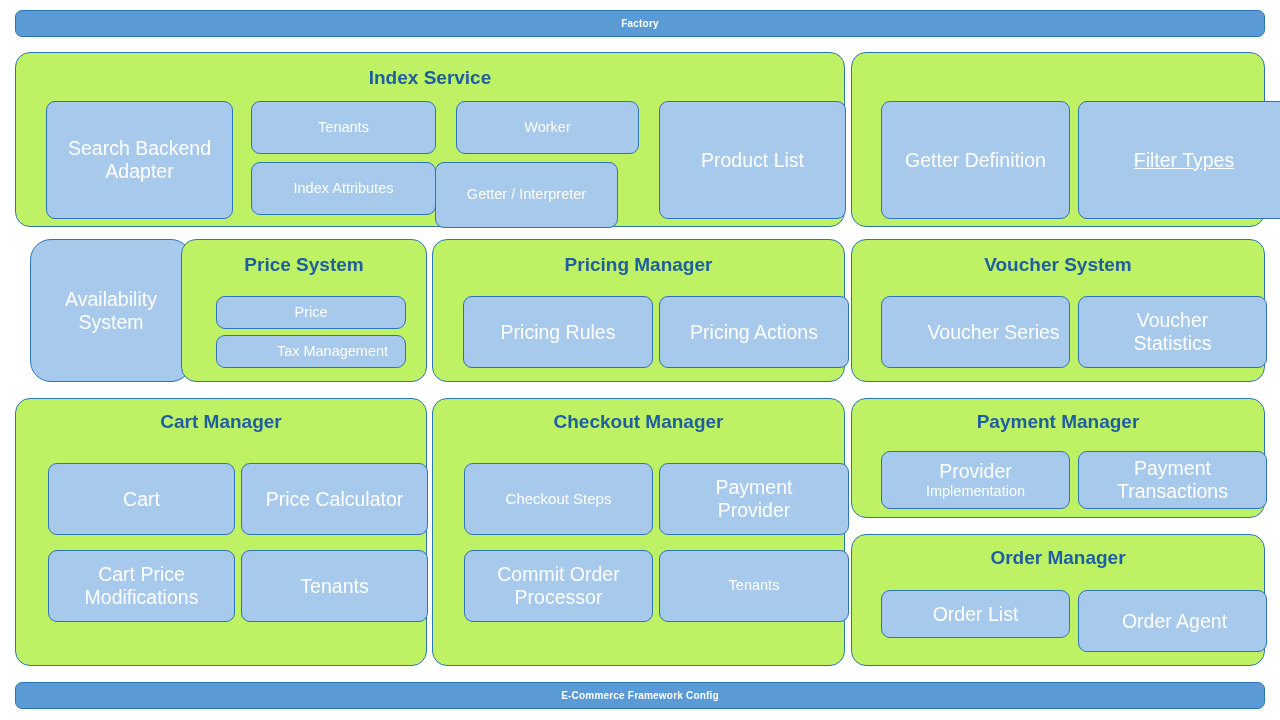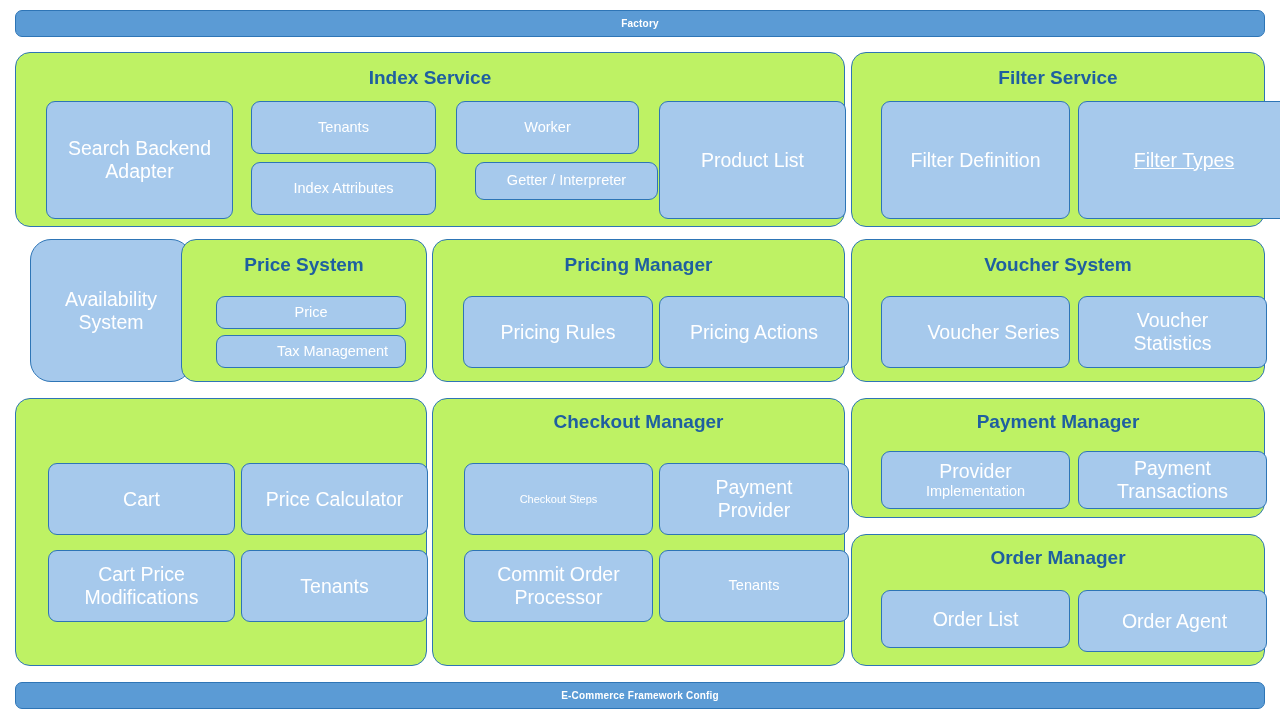--- a/index.html
+++ b/index.html
@@ -44,21 +44,21 @@
     border-radius:9px;
     box-sizing:border-box;
     color:#ffffff;
     display:flex;align-items:center;justify-content:center;
     text-align:center;
     line-height:1.18;
     padding:2px 4px;
     margin-left:15px;
   }
   .t20{font-size:19.5px;}
-  .t17{font-size:11px;}
+  .t17{font-size:15px;}
   .t15{font-size:14.5px;}
   .two-line{flex-direction:column;}
   .two-line span{display:block;}
 </style>
 </head>
 <body>
 
 <div id="stage">
 
   <div class="bar" style="left:15px;top:10px;width:1250px;height:27px;">
@@ -76,34 +76,33 @@
     <div class="tile t15" style="left:220px;top:48px;width:185px;height:53px;">
       <span>Tenants</span>
     </div>
     <div class="tile t15" style="left:220px;top:109px;width:185px;height:53px;">
       <span>Index Attributes</span>
     </div>
 
     <div class="tile t15" style="left:425px;top:48px;width:183px;height:53px;">
       <span>Worker</span>
     </div>
-    <div class="tile t15" style="left:444px;top:109px;width:183px;height:38px;">
+    <div class="tile t15" style="left:404px;top:109px;width:183px;height:66px;">
       <span>Getter / Interpreter</span>
     </div>
 
     <div class="tile t20" style="left:628px;top:48px;width:187px;height:118px;">
       <span>Product List</span>
     </div>
   </div>
 
   <div class="group" style="left:851px;top:52px;width:414px;height:175px;">
-    <div class="group-title" style="top:14px;">Filter Service</div>
 
     <div class="tile t20" style="left:14px;top:48px;width:189px;height:118px;">
-      <span>Filter Definition</span>
+      <span>Getter Definition</span>
     </div>
     <div class="tile t20" style="left:211px;top:48px;width:212px;height:118px;text-decoration:underline;">
       <span>Filter Types</span>
     </div>
   </div>
 
   <div class="tile t20 two-line" style="left:15px;top:239px;width:162px;height:143px;border-radius:21px;">
     <span>Availability</span>
     <span>System</span>
   </div>
@@ -136,20 +135,21 @@
     <div class="tile t20" style="left:14px;top:56px;width:189px;height:72px;padding-left:40px;">
       <span>Voucher Series</span>
     </div>
     <div class="tile t20 two-line" style="left:211px;top:56px;width:189px;height:72px;">
       <span>Voucher</span>
       <span>Statistics</span>
     </div>
   </div>
 
   <div class="group" style="left:15px;top:398px;width:412px;height:268px;">
+    <div class="group-title" style="top:12px;">Cart Manager</div>
 
     <div class="tile t20" style="left:210px;top:64px;width:187px;height:72px;">
       <span>Price Calculator</span>
     </div>
     <div class="tile t20" style="left:17px;top:64px;width:187px;height:72px;">
       <span>Cart</span>
     </div>
     <div class="tile t20 two-line" style="left:17px;top:151px;width:187px;height:72px;">
       <span>Cart Price</span>
       <span>Modifications</span>
@@ -187,21 +187,21 @@
     </div>
     <div class="tile t20 two-line" style="left:211px;top:52px;width:189px;height:58px;">
       <span>Payment</span>
       <span>Transactions</span>
     </div>
   </div>
 
   <div class="group" style="left:851px;top:534px;width:414px;height:132px;">
     <div class="group-title" style="top:12px;">Order Manager</div>
 
-    <div class="tile t20" style="left:14px;top:55px;width:189px;height:58px;">
+    <div class="tile t20" style="left:14px;top:55px;width:189px;height:48px;">
       <span>Order List</span>
     </div>
     <div class="tile t20" style="left:211px;top:55px;width:189px;height:62px;padding-left:8px;">
       <span>Order Agent</span>
     </div>
   </div>
 
   <div class="bar" style="left:15px;top:682px;width:1250px;height:27px;">
     <span>E-Commerce Framework Config</span>
   </div>

